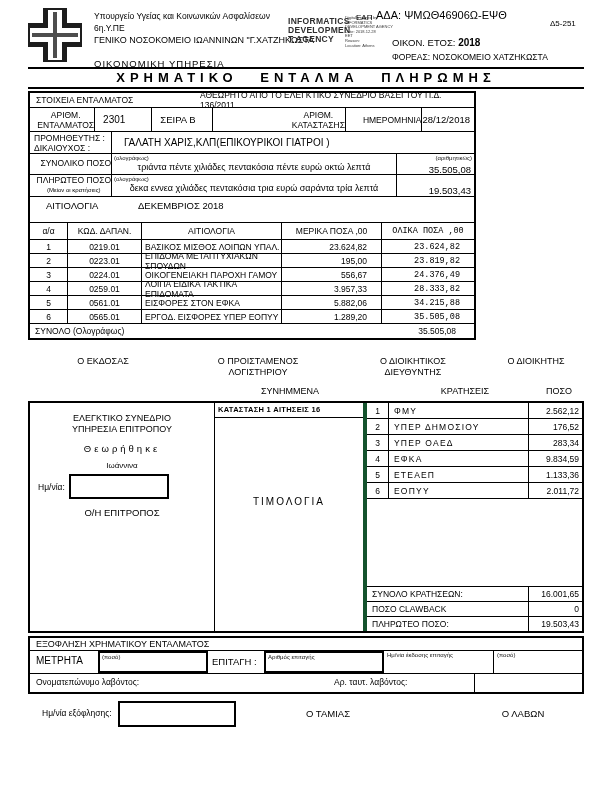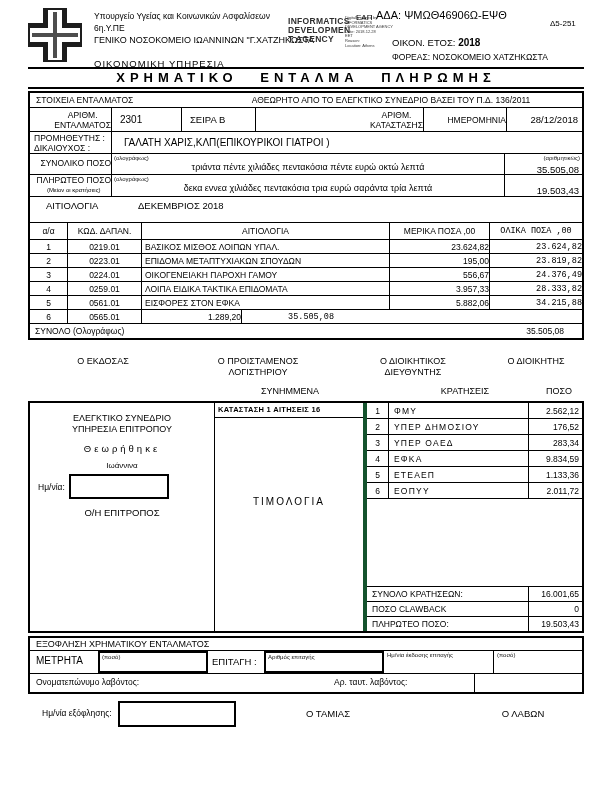--- a/index.html
+++ b/index.html
@@ -39,21 +39,21 @@
   .fy { left:392px; top:37px; font-size:9.5px; }
   .fy b { font-size:10px; }
   .agency { left:392px; top:52px; font-size:8.5px; white-space:nowrap; }
 
   .rule { left:28px; width:556px; border-top:2px solid #000; }
   .rule1 { top:67px; } .rule2 { top:87px; }
   .doc-title { left:0; top:70px; width:612px; text-align:center;
                font-weight:bold; font-size:13px; letter-spacing:5px; word-spacing:14px; }
 
   
-  .main-box { left:28px; top:91px; width:556px; border:2px solid #000; background:#fff; }
+  .main-box { left:28px; top:91px; width:448px; border:2px solid #000; background:#fff; }
   .row { display:flex; border-bottom:1px solid #000; }
   .row:last-child { border-bottom:none; }
   .cell { position:relative; }
   .br { border-right:1px solid #000; }
   .bl { border-left:1px solid #000; }
   .vc { display:flex; flex-direction:column; justify-content:center; }
   .hc { display:flex; align-items:center; justify-content:flex-end; text-align:center; }
 
   .r-stoixeia { height:15px; }
   .r-stoixeia .lab { width:170px; padding-left:6px; font-size:8.5px; display:flex; align-items:center; }
@@ -92,21 +92,21 @@
   .col-aa { width:38px; }
   .col-code { width:74px; }
   .col-desc { flex:1; }
   .col-p1 { width:100px; }
   .col-p2 { width:92px;font-family:Liberation Mono, monospace; }
   .t-row { height:14px; font-size:8.5px; }
   .t-row .cell { display:flex; align-items:center; }
   .t-row .col-aa { justify-content:center; }
   .t-row .col-code { justify-content:center; }
   .t-row .col-desc { padding-left:3px; }
-  .t-row .col-p1, .t-row .col-p2 { justify-content:flex-end; }
+  .t-row .col-p1, .t-row .col-p2 { justify-content:flex-end; padding-right:14px; }
   .t-total { height:14px; font-size:8.5px; display:flex; align-items:center; }
   .t-total .lab { padding-left:5px; flex:1; }
   .t-total .val { width:92px; text-align:right; padding-right:18px; }
 
   
   .signs { left:28px; top:356px; width:556px; display:flex; font-size:9px; text-align:center; }
   .signs .s1 { width:150px; } .signs .s2 { width:160px; line-height:11px; }
   .signs .s3 { width:150px; line-height:11px; } .signs .s4 { flex:1; }
 
   
@@ -322,20 +322,21 @@
     <div class="row t-row">
       <div class="cell br col-aa">5</div>
       <div class="cell br col-code">0561.01</div>
       <div class="cell br col-desc">ΕΙΣΦΟΡΕΣ ΣΤΟΝ ΕΦΚΑ</div>
       <div class="cell br col-p1">5.882,06</div>
       <div class="cell col-p2">34.215,88</div>
     </div>
     <div class="row t-row">
       <div class="cell br col-aa">6</div>
       <div class="cell br col-code">0565.01</div>
+      <div class="cell br col-desc">ΕΡΓΟΔ. ΕΙΣΦΟΡΕΣ ΥΠΕΡ ΕΟΠΥΥ</div>
       <div class="cell br col-p1">1.289,20</div>
       <div class="cell col-p2">35.505,08</div>
     </div>
 
     <div class="row t-total">
       <div class="lab">ΣΥΝΟΛΟ (Ολογράφως)</div>
       <div class="val">35.505,08</div>
     </div>
   </div>
 

